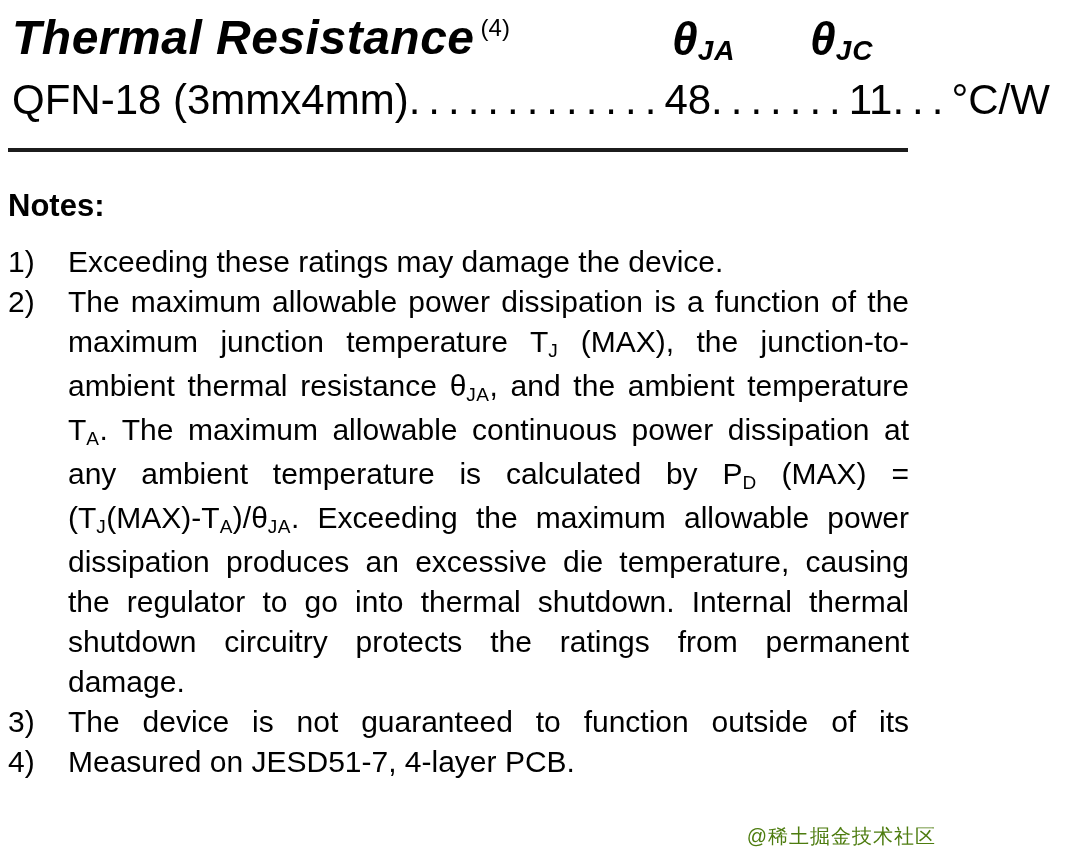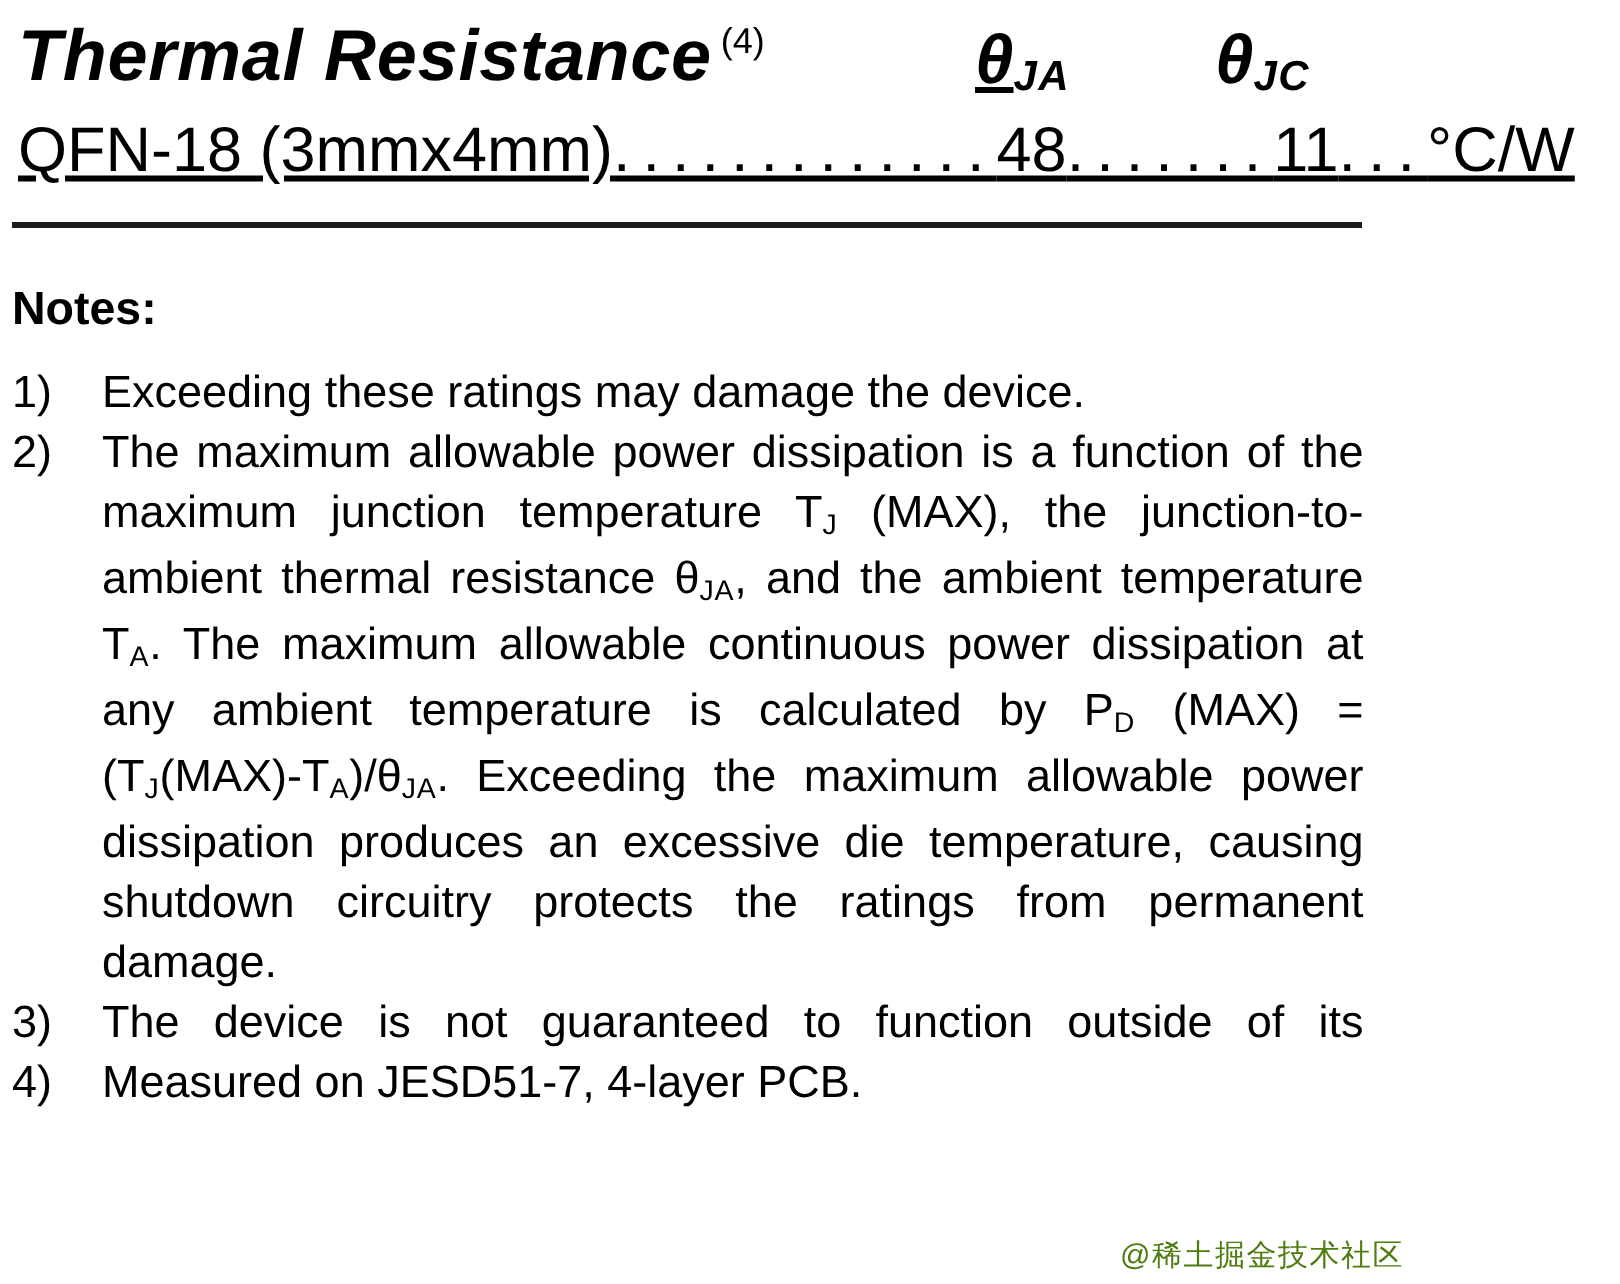--- a/index.html
+++ b/index.html
@@ -18,25 +18,25 @@
   .title-line { position: relative; height: 64px; white-space: nowrap; }
   .title {
     font-size: 48px; font-weight: bold; font-style: italic;
     letter-spacing: 0.5px;
   }
   .title-sup {
     font-size: 24px; font-weight: normal; font-style: normal;
     position: relative; top: -18px; margin-left: 6px;
   }
   .theta { position: absolute; top: 2px; font-size: 46px; font-weight: bold; font-style: italic; }
-  .theta-ja { left: 638px; text-decoration: underline; }
+  .theta-ja { left: 660px; }
   .theta-jc { left: 798px; }
   .theta-sub { font-size: 28px; position: relative; top: 5px; letter-spacing: 1px; }
 
-  .spec-line { margin-top: 2px; font-size: 42px; white-space: nowrap; text-decoration: underline; }
+  .spec-line { margin-top: 2px; font-size: 42px; white-space: nowrap; }
   .dots { letter-spacing: 8px; }
 
   .rule {
     border: none; border-top: 4px solid #1c1c1c;
     margin: 24px 44px 0 8px;
   }
 
   
   .notes { padding: 36px 43px 0 8px; }
   .notes-heading { font-size: 31px; font-weight: bold; line-height: 36px; }
@@ -86,20 +86,21 @@
         <div class="note">
           <span class="num">2)</span>
           <div class="body">
             <div class="line just">The maximum allowable power dissipation is a function of the</div>
             <div class="line just">maximum junction temperature T<span class="sub">J</span> (MAX), the junction-to-</div>
             <div class="line just">ambient thermal resistance θ<span class="sub">JA</span>, and the ambient temperature</div>
             <div class="line just">T<span class="sub">A</span>. The maximum allowable continuous power dissipation at</div>
             <div class="line just">any ambient temperature is calculated by P<span class="sub">D</span> (MAX) =</div>
             <div class="line just">(T<span class="sub">J</span>(MAX)-T<span class="sub">A</span>)/θ<span class="sub">JA</span>. Exceeding the maximum allowable power</div>
             <div class="line just">dissipation produces an excessive die temperature, causing</div>
+            <div class="line just">the regulator to go into thermal shutdown. Internal thermal</div>
             <div class="line just">shutdown circuitry protects the ratings from permanent</div>
             <div class="line">damage.</div>
           </div>
         </div>
         <div class="note">
           <span class="num">3)</span>
           <div class="body">
             <div class="line just">The device is not guaranteed to function outside of its</div>
           </div>
         </div>

